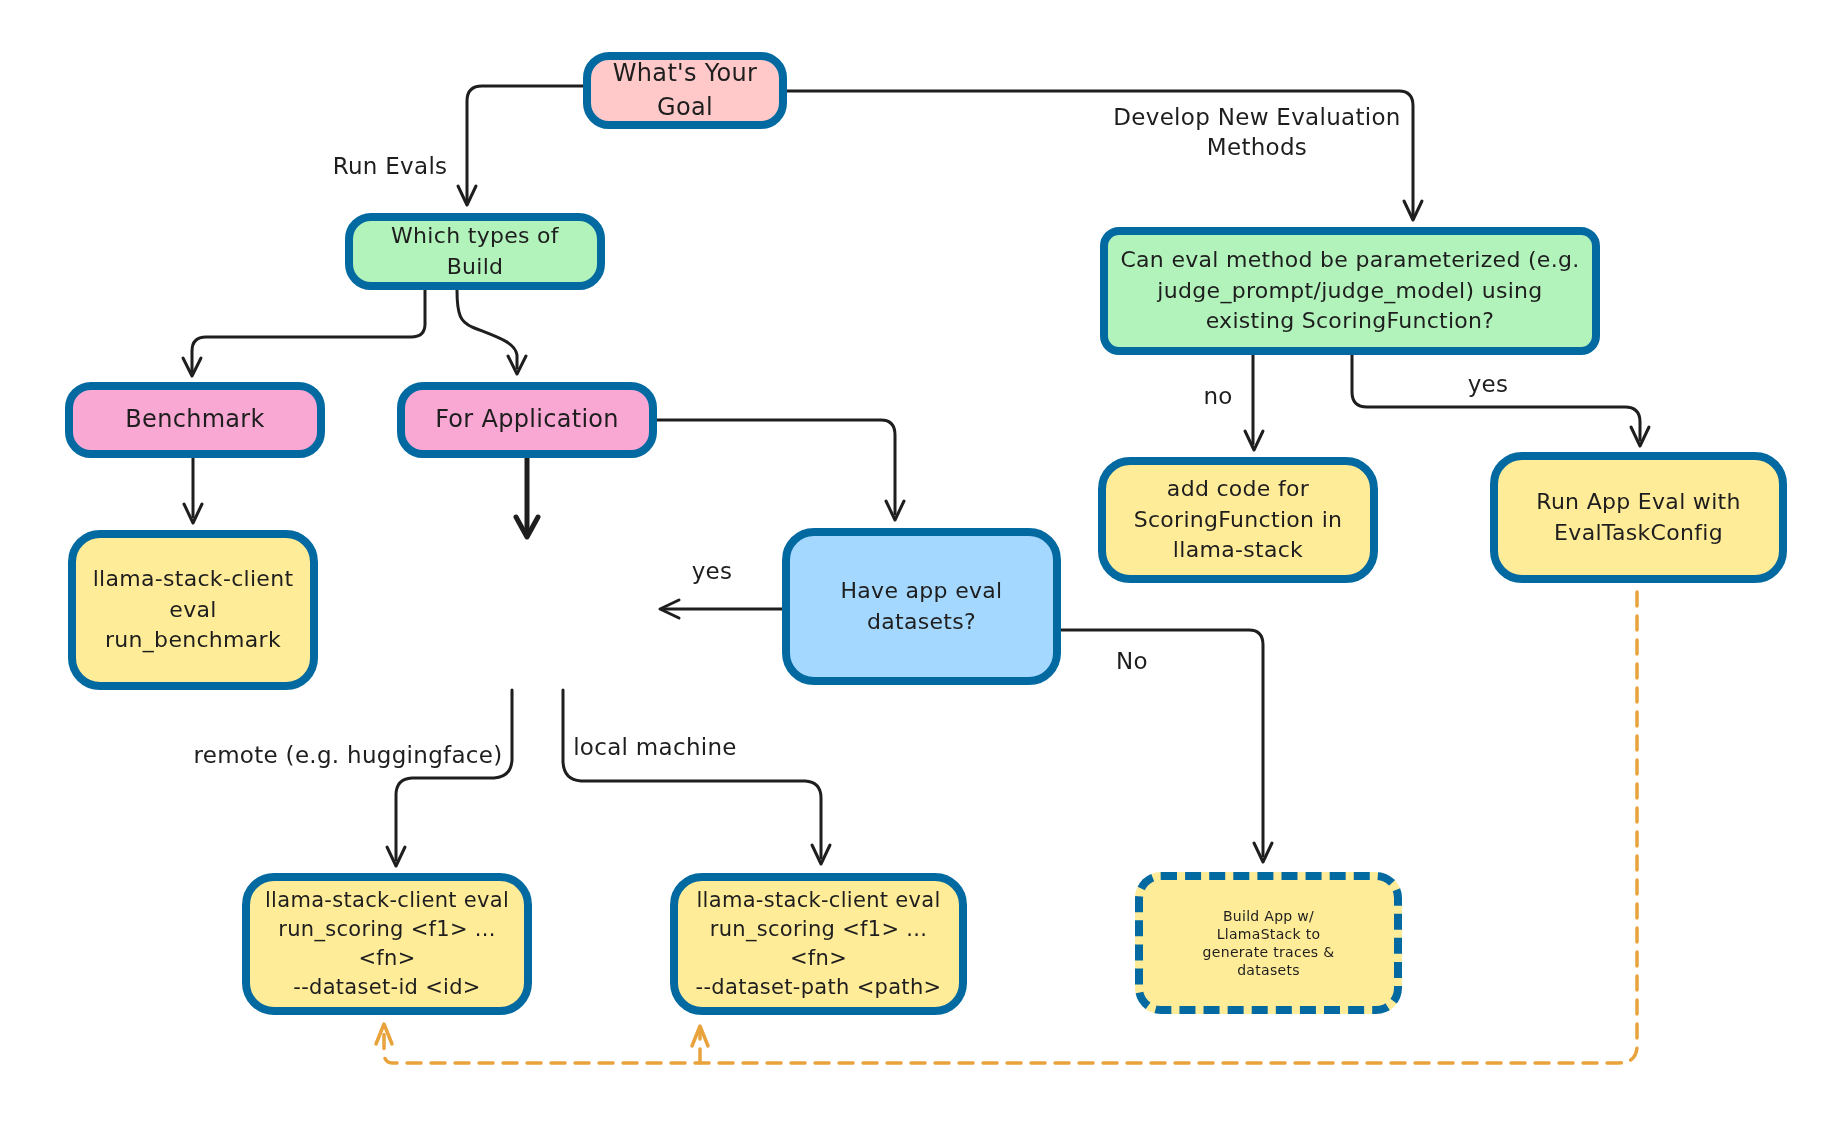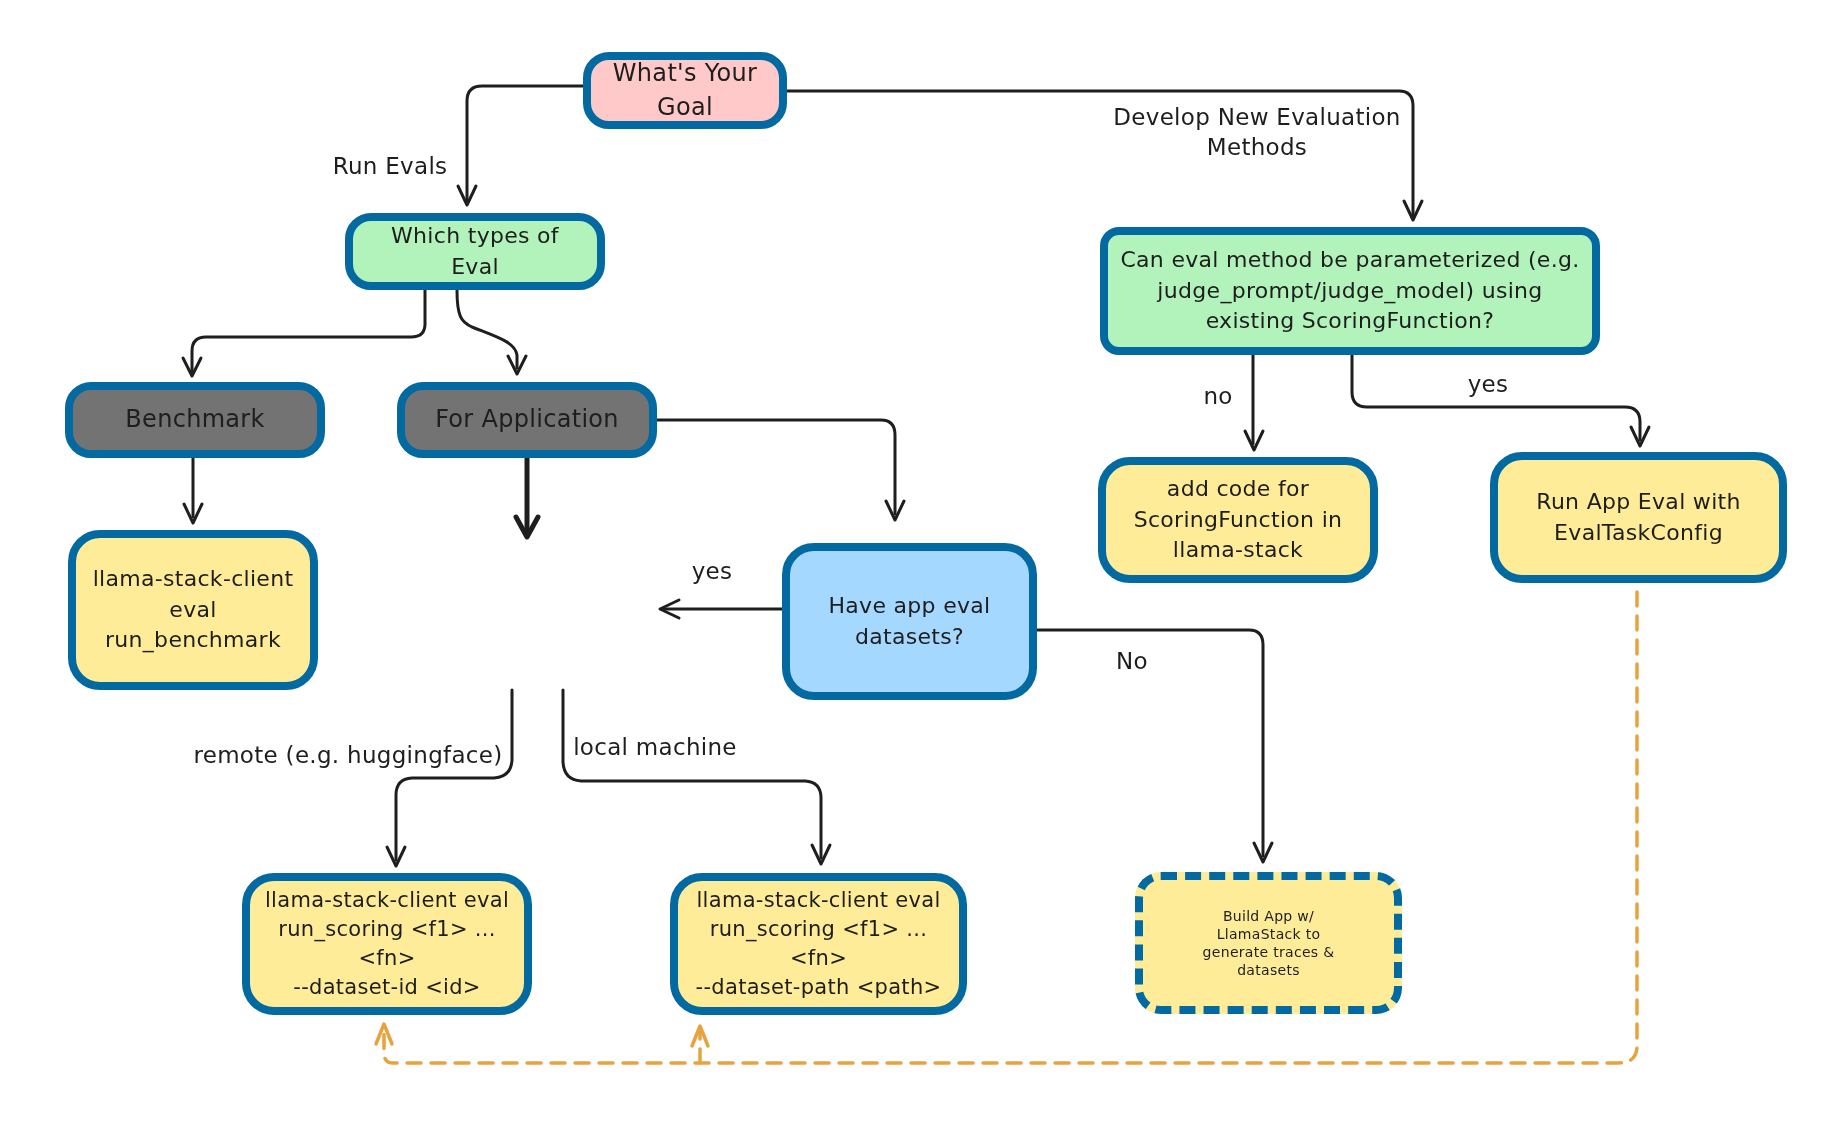--- a/index.html
+++ b/index.html
@@ -32,21 +32,21 @@
     line-height: 1.38;
     letter-spacing: 0.3px;
     padding: 6px 10px;
     background: #ffffff;
   }
   .node.big-radius { border-radius: 32px; }
   .pink   { background: #ffc9c9; }
   .green  { background: #b2f2bb; }
   .blue   { background: #a5d8ff; }
   .yellow { background: #ffec99; }
-  .white  { background: #737373; text-align: right; }
+  .white  { background: #f9a8d4; text-align: right; }
   .dashed-border { border-style: dashed; }
   .elabel {
     position: absolute;
     transform: translate(-50%, -50%);
     white-space: pre-line;
     text-align: center;
     font-size: 23px;
     line-height: 1.3;
     letter-spacing: 0.3px;
     color: #1e1e1e;
@@ -130,31 +130,31 @@
       <path stroke-dasharray="14 10" d="M 700 1063 V 1032"></path>
       <polyline points="376,1044 384,1024 392,1044"></polyline>
       <polyline points="692,1046 700,1026 708,1046"></polyline>
     </g>
   </svg>
 
   <div class="node pink" style="left:583px; top:52px; width:204px; height:77px; font-size:24px;">What's Your
 Goal</div>
 
   <div class="node green" style="left:345px; top:213px; width:260px; height:77px;">Which types of
-Eval</div>
+Build</div>
 
   <div class="node white" style="left:65px; top:382px; width:260px; height:76px; font-size:24px;">Benchmark</div>
 
   <div class="node white" style="left:397px; top:382px; width:260px; height:76px; font-size:24px;">For Application</div>
 
   <div class="node yellow big-radius" style="left:68px; top:530px; width:250px; height:160px;">llama-stack-client
 eval run_benchmark</div>
 
 
-  <div class="node blue big-radius" style="left:782px; top:528px; width:255px; height:157px;margin-top:15px;">Have app eval
+  <div class="node blue big-radius" style="left:782px; top:528px; width:279px; height:157px;">Have app eval
 datasets?</div>
 
   <div class="node yellow cmd big-radius" style="left:242px; top:873px; width:290px; height:142px;">llama-stack-client eval
 run_scoring &lt;f1&gt; ... &lt;fn&gt;
 --dataset-id &lt;id&gt;</div>
 
   <div class="node yellow cmd big-radius" style="left:670px; top:873px; width:297px; height:142px;">llama-stack-client eval
 run_scoring &lt;f1&gt; ... &lt;fn&gt;
 --dataset-path &lt;path&gt;</div>
 

